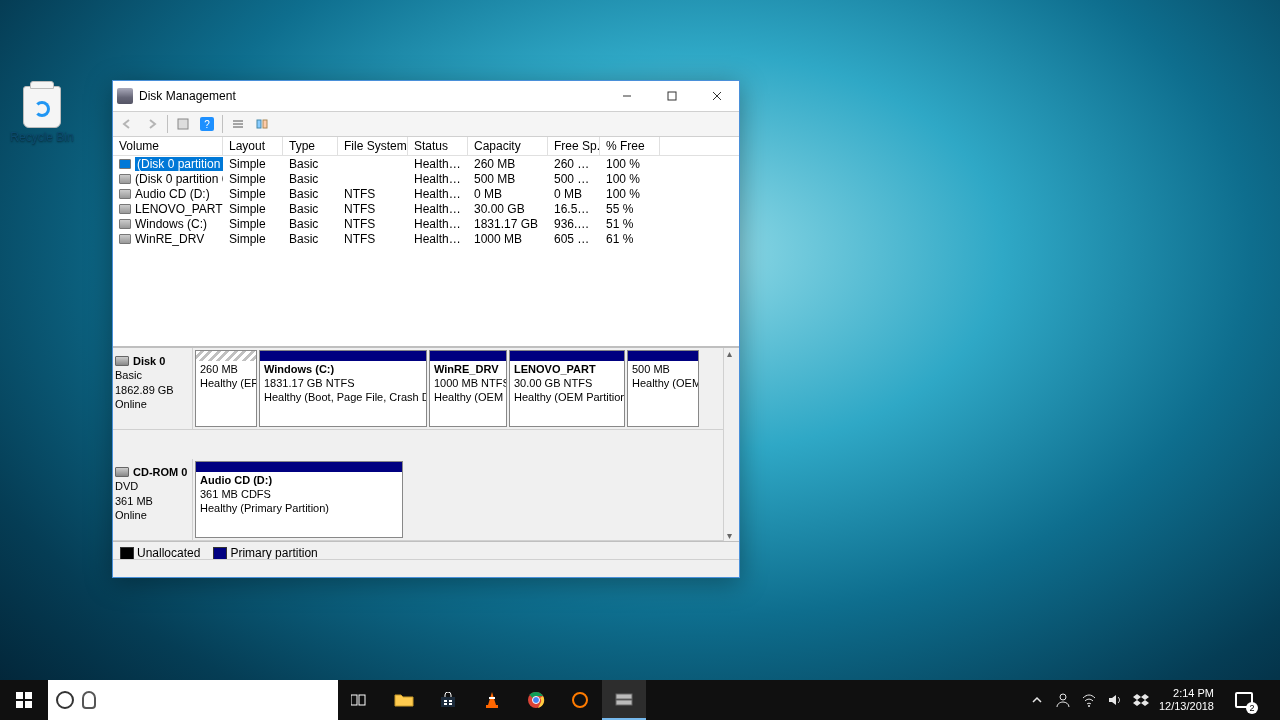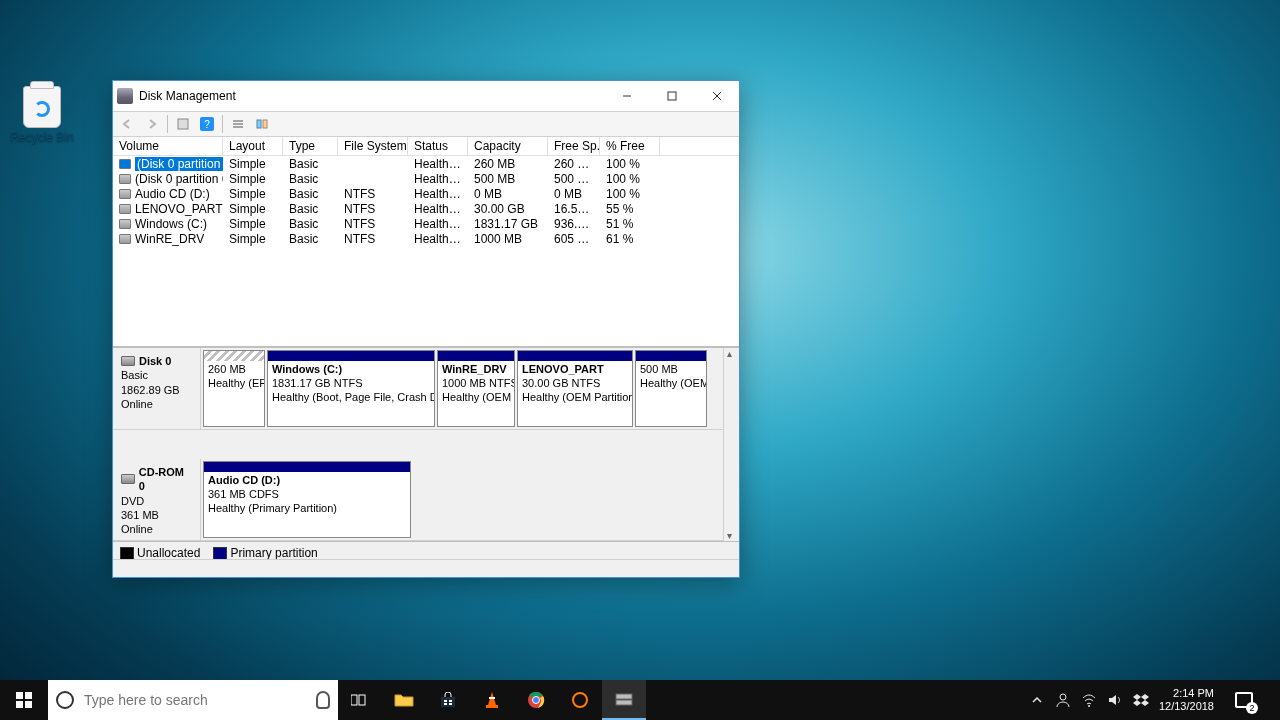--- a/index.html
+++ b/index.html
@@ -88,21 +88,21 @@
   }
   .row.sel .volname span {
     background:#0078d7; color:#fff; padding:0 2px;
   }
   .graphical {
     border-top:2px solid #bfbfbf; background:#f0f0f0; flex:1; overflow:hidden;
     display:flex; flex-direction:column;
   }
   .disk-row { display:flex; border-bottom:1px solid #d0d0d0; }
   .disk-info {
-    width:88px; padding:6px 8px; font-size:11px; line-height:1.3; background:#f0f0f0;
+    width:80px; padding:6px 2px; font-size:11px; line-height:1.3; background:#f0f0f0;
     border-right:1px solid #d0d0d0;
   }
   .disk-info .dname { font-weight:bold; display:flex; align-items:center; gap:4px; }
   .dicon { width:14px; height:10px; background:linear-gradient(180deg,#ccc,#888); border:1px solid #666; border-radius:1px; }
   .parts { flex:1; display:flex; position:relative; padding:2px 2px; gap:2px; overflow:hidden; }
   .part {
     border:1px solid #888; background:#fff; font-size:11px; line-height:1.25;
     display:flex; flex-direction:column;
     overflow:hidden;
   }
@@ -400,21 +400,20 @@
   <div class="start">
     <div class="win-logo">
         <span></span>
         <span></span>
         <span></span>
         <span></span>
       </div>
   </div>
   <div class="search">
     <div class="circle"></div>
-    <input placeholder="Type here to search" style="">
     <div class="mic"></div>
   </div>
   <div class="task-icons">
     <div class="task-btn">
       <svg width="18" height="14">
           <rect x="0" y="2" width="6" height="10" fill="none" stroke="#fff"></rect>
           <rect x="8" y="2" width="6" height="10" fill="none" stroke="#fff"></rect>
         </svg>
     </div>
     <div class="task-btn">

